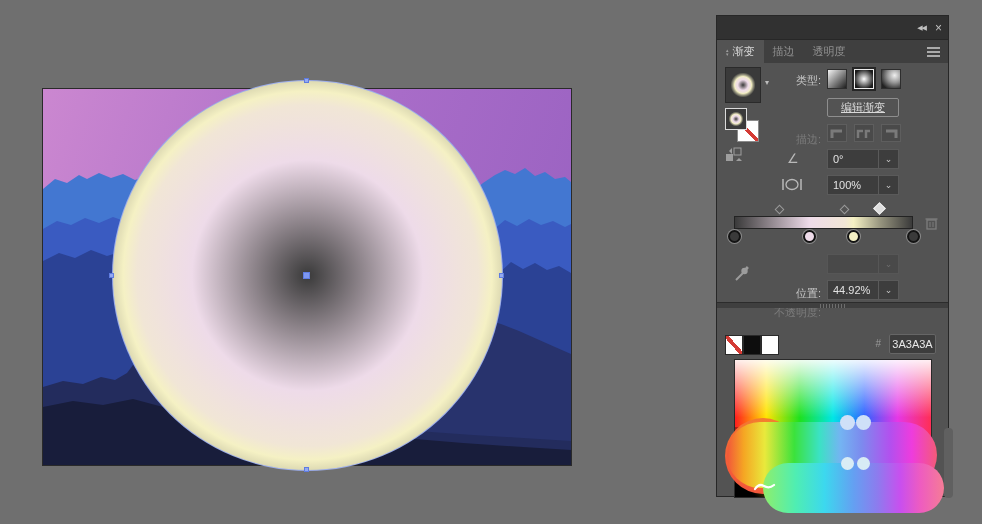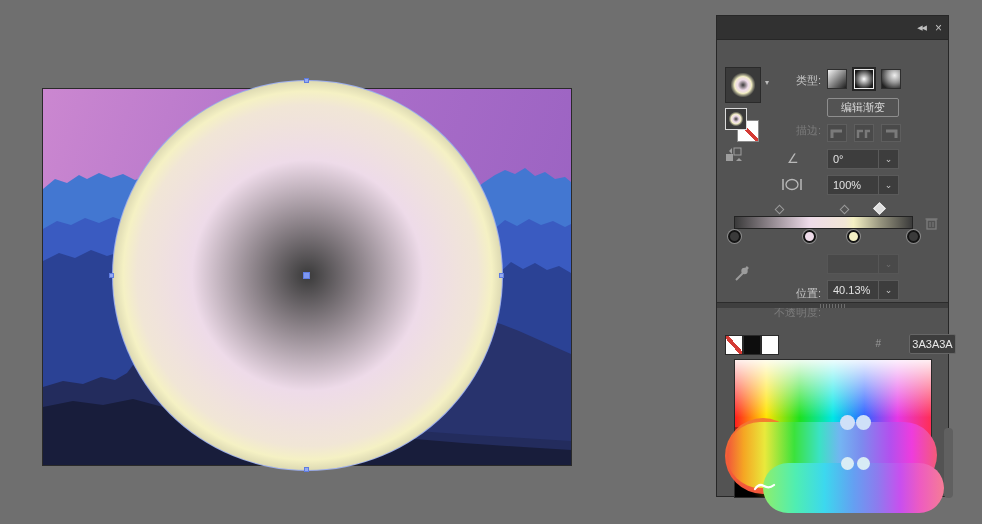--- a/index.html
+++ b/index.html
@@ -48,38 +48,38 @@
   .gswatch { position:absolute; left:8px; top:51px; width:36px; height:36px; border:1px solid #2A2A2A; }
   .gswatch-arrow { position:absolute; left:48px; top:62px; font-size:8px; color:#BDBDBD; }
   .proxy-fill { position:absolute; left:8px; top:92px; width:22px; height:22px; border:1px solid #DADADA; z-index:2; }
   .proxy-stroke { position:absolute; left:20px; top:104px; width:22px; height:22px; background:#fff; border:1px solid #8A8A8A; z-index:1; }
   .proxy-stroke::after { content:""; position:absolute; inset:0;
       background:linear-gradient(to top right, transparent 44%, #D43A34 44%, #D43A34 56%, transparent 56%); }
 
   .typebtn { position:absolute; width:20px; height:20px; border:1px solid #2E2E2E; }
   .typebtn.sel { border:1px solid #EDEDED; outline:2px solid #262626; }
   .editbtn { position:absolute; left:110px; top:82px; width:72px; height:19px; border:1px solid #8E8E8E;
-             border-radius:2px; color:#D9D9D9; font-size:11px; text-align:center; line-height:17px; background:transparent; }
+             border-radius:2px; color:#D9D9D9; font-size:11px; text-align:center; line-height:17px; background:transparent;text-decoration:underline; }
   .strokebtn { position:absolute; width:20px; height:18px; border:1px solid #5E5E5E; background:#4A4A4A; }
 
   .gbar { position:absolute; left:17px; top:200px; width:179px; height:13px; border:1px solid #232323; }
   .gmid { position:absolute; top:190px; width:7px; height:7px; transform:rotate(45deg);
           background:#535353; border:1px solid #9A9A9A; }
   .gmid.sel { width:9px; height:9px; background:#DEDEDE; border-color:#EFEFEF; top:188px; }
   .gstop { position:absolute; top:214px; width:13px; height:13px; border-radius:50%;
            border:2px solid #141414; box-shadow:0 0 0 1px #8A8A8A; }
 
   .icon-sym { position:absolute; color:#B9B9B9; }
 
   .swatch { width:18px; height:20px; border:1px solid #2A2A2A; }
   .swatch.none { background:#fff; position:relative; overflow:hidden; }
   .swatch.none::after { content:""; position:absolute; inset:0;
       background:linear-gradient(to top right, transparent 42%, #D43A34 42%, #D43A34 58%, transparent 58%); }
   .hexfield { position:absolute; left:172px; top:318px; width:47px; height:20px; background:#3D3D3D;
-              border:1px solid #666; border-radius:2px; color:#E8E8E8; font-size:11px; text-align:center; line-height:18px;margin-left:20px; }
+              border:1px solid #666; border-radius:2px; color:#E8E8E8; font-size:11px; text-align:center; line-height:18px; }
 
   .spectrum { position:absolute; left:17px; top:343px; width:198px; height:139px; border:1px solid #2A2A2A; }
   .spec-white { position:absolute; inset:0; background:linear-gradient(to bottom, rgba(255,255,255,.92), rgba(255,255,255,0) 42%); }
   .spec-black { position:absolute; left:0; bottom:0; width:60px; height:70px;
                 background:linear-gradient(52deg, #000 18%, rgba(0,0,0,0) 62%); }
   .blob { position:absolute; }
   .bump { position:absolute; border-radius:50%; }
   .scroll-thumb { position:absolute; left:227px; top:412px; width:9px; height:70px; background:#606060; border-radius:4px; }
 </style>
 </head>
@@ -110,40 +110,56 @@
 
   <div class="dock">
 
     <div class="dock-header">
       <div class="hicons">
         <span class="collapse-glyph">◀◀</span>
         <span class="close-glyph">×</span>
       </div>
     </div>
 
+    <div class="tabbar" style="top:24px;">
+      <div class="tab active">
+        <span class="tab-collapse">
+            <span>▴</span>
+            <span>▾</span>
+          </span>
+        <span>渐变</span>
+      </div>
+      <div class="tab">
+        <span>描边</span>
+      </div>
+      <div class="tab">
+        <span>透明度</span>
+      </div>
+      <div class="menu-icon" style="top:11px;"></div>
+    </div>
 
     <div class="gswatch" id="gradThumb" style="background: radial-gradient(circle, rgb(58, 58, 58) 0%, rgb(148, 138, 145) 10.92%, rgb(238, 219, 233) 21.84%, rgb(241, 230, 214) 32.24%, rgb(245, 241, 196) 34.84%, rgb(151, 149, 127) 42.64%, rgb(58, 58, 58) 52%);"></div>
     <span class="gswatch-arrow">▾</span>
     <div class="proxy-fill" id="fillProxy" style="background: radial-gradient(circle, rgb(58, 58, 58) 0%, rgb(148, 138, 145) 10.92%, rgb(238, 219, 233) 21.84%, rgb(241, 230, 214) 32.24%, rgb(245, 241, 196) 34.84%, rgb(151, 149, 127) 42.64%, rgb(58, 58, 58) 52%);"></div>
     <div class="proxy-stroke"></div>
 
     <svg style="position:absolute; left:8px; top:130px;" width="18" height="17">
       <rect x="1" y="8" width="7" height="7" fill="#9E9E9E"></rect>
       <rect x="9" y="2" width="7" height="7" fill="none" stroke="#9E9E9E"></rect>
       <path d="M4 5 l3 -3 l0 6 z" fill="#9E9E9E"></path>
       <path d="M14 12 l-3 3 l6 0 z" fill="#9E9E9E"></path>
     </svg>
 
     <div class="lbl" style="left:40px; top:57px; width:64px;">类型:</div>
     <div class="typebtn" style="left:110px; top:53px; background:linear-gradient(135deg,#F4F4F4,#1E1E1E);"></div>
     <div class="typebtn sel" style="left:137px; top:53px; background:radial-gradient(circle,#FFFFFF,#1B1B1B 80%);"></div>
     <div class="typebtn" style="left:164px; top:53px; background:radial-gradient(circle at 70% 30%,#EFEFEF,#9A9A9A 40%,#222 85%);"></div>
     <button class="editbtn">编辑渐变</button>
 
-    <div class="lbl dis" style="left:60px; top:107px; width:44px;">描边:</div>
+    <div class="lbl dis" style="left:60px; top:116px; width:44px;">描边:</div>
     <div class="strokebtn" style="left:110px; top:108px;">
       <svg width="18" height="16">
           <path d="M4 13 V6 H14" fill="none" stroke="#7A7A7A" stroke-width="3"></path>
         </svg>
     </div>
     <div class="strokebtn" style="left:137px; top:108px;">
       <svg width="18" height="16">
           <path d="M3 13 V6 H8 M11 13 V6 H15" fill="none" stroke="#7A7A7A" stroke-width="2.5"></path>
         </svg>
     </div>
@@ -194,21 +210,21 @@
       <line x1="13" y1="3" x2="15" y2="5" stroke="#9C9C9C" stroke-width="2.5"></line>
     </svg>
     <div class="lbl dis" style="left:40px; top:244px; width:64px;margin-top:45px;">不透明度:</div>
     <div class="combo dis" style="left:110px; top:238px;">
       <span class="val"></span>
       <span class="arr">⌄</span>
     </div>
 
     <div class="lbl" style="left:60px; top:270px; width:44px;">位置:</div>
     <div class="combo" style="left:110px; top:264px;">
-      <span class="val">40.13%</span>
+      <span class="val">44.92%</span>
       <span class="arr">⌄</span>
     </div>
 
     <div class="gripper">
         <div class="dots"></div>
       </div>
 
 
     <div style="position:absolute; left:8px; top:319px; display:flex;">
       <div class="swatch none"></div>

